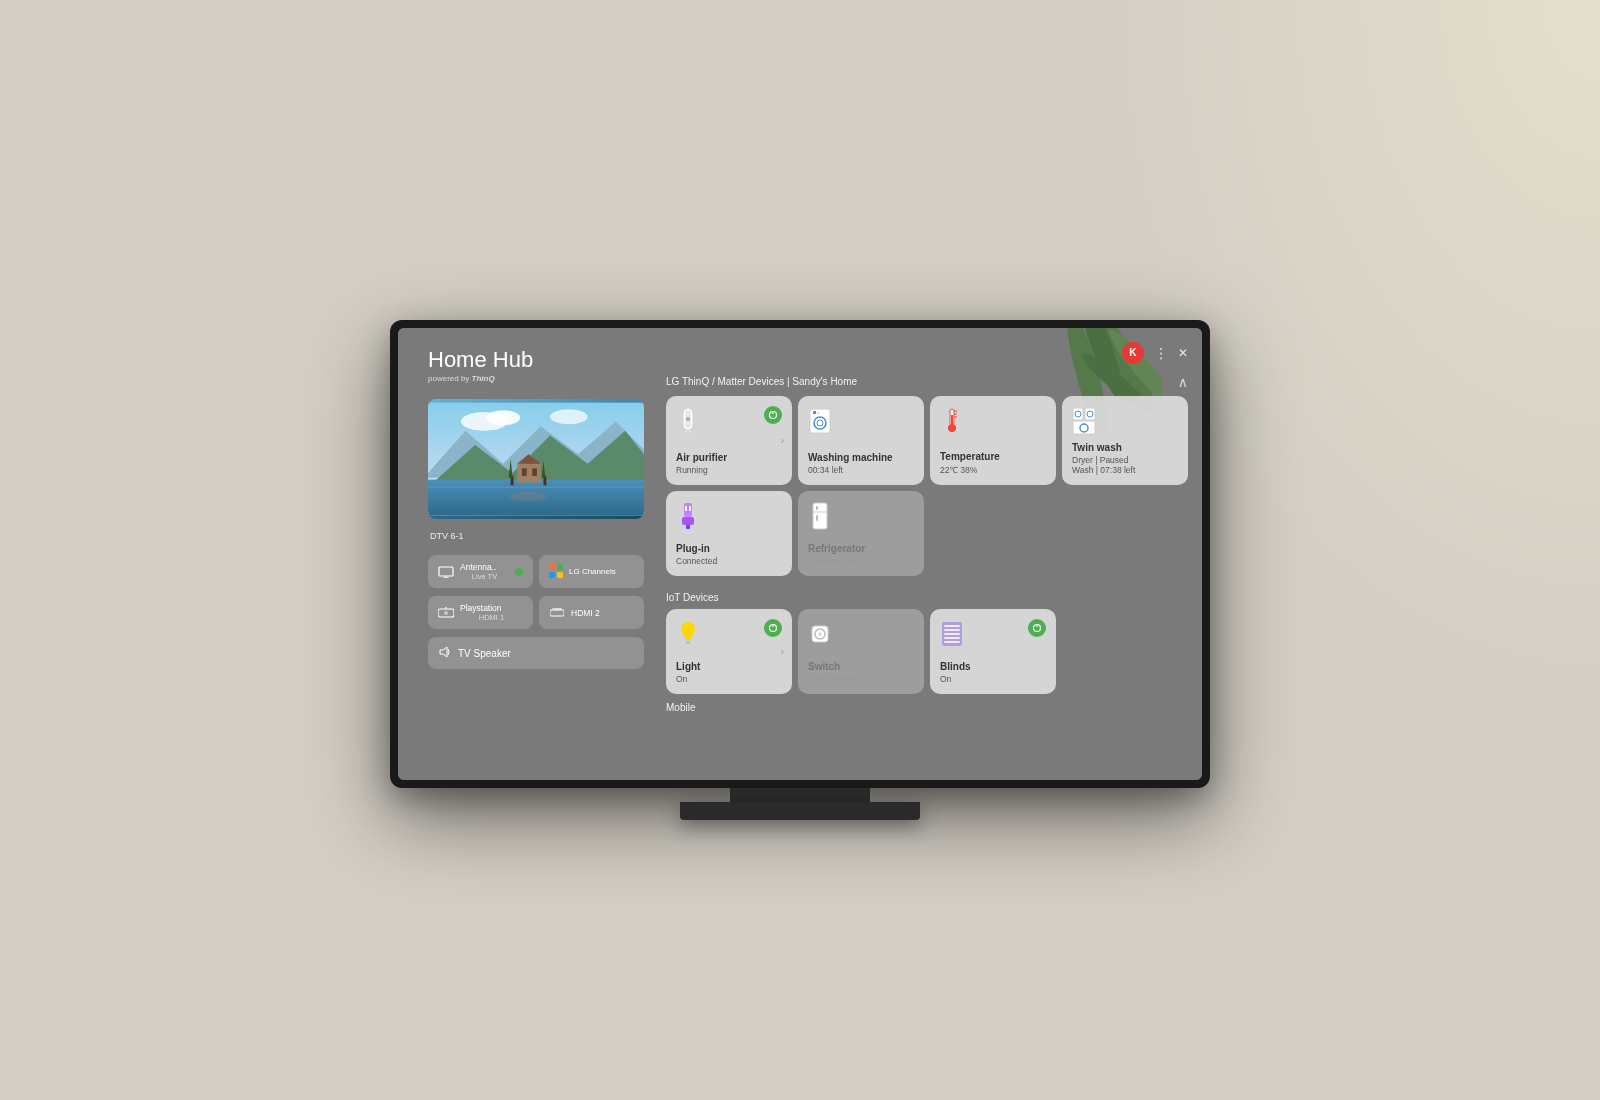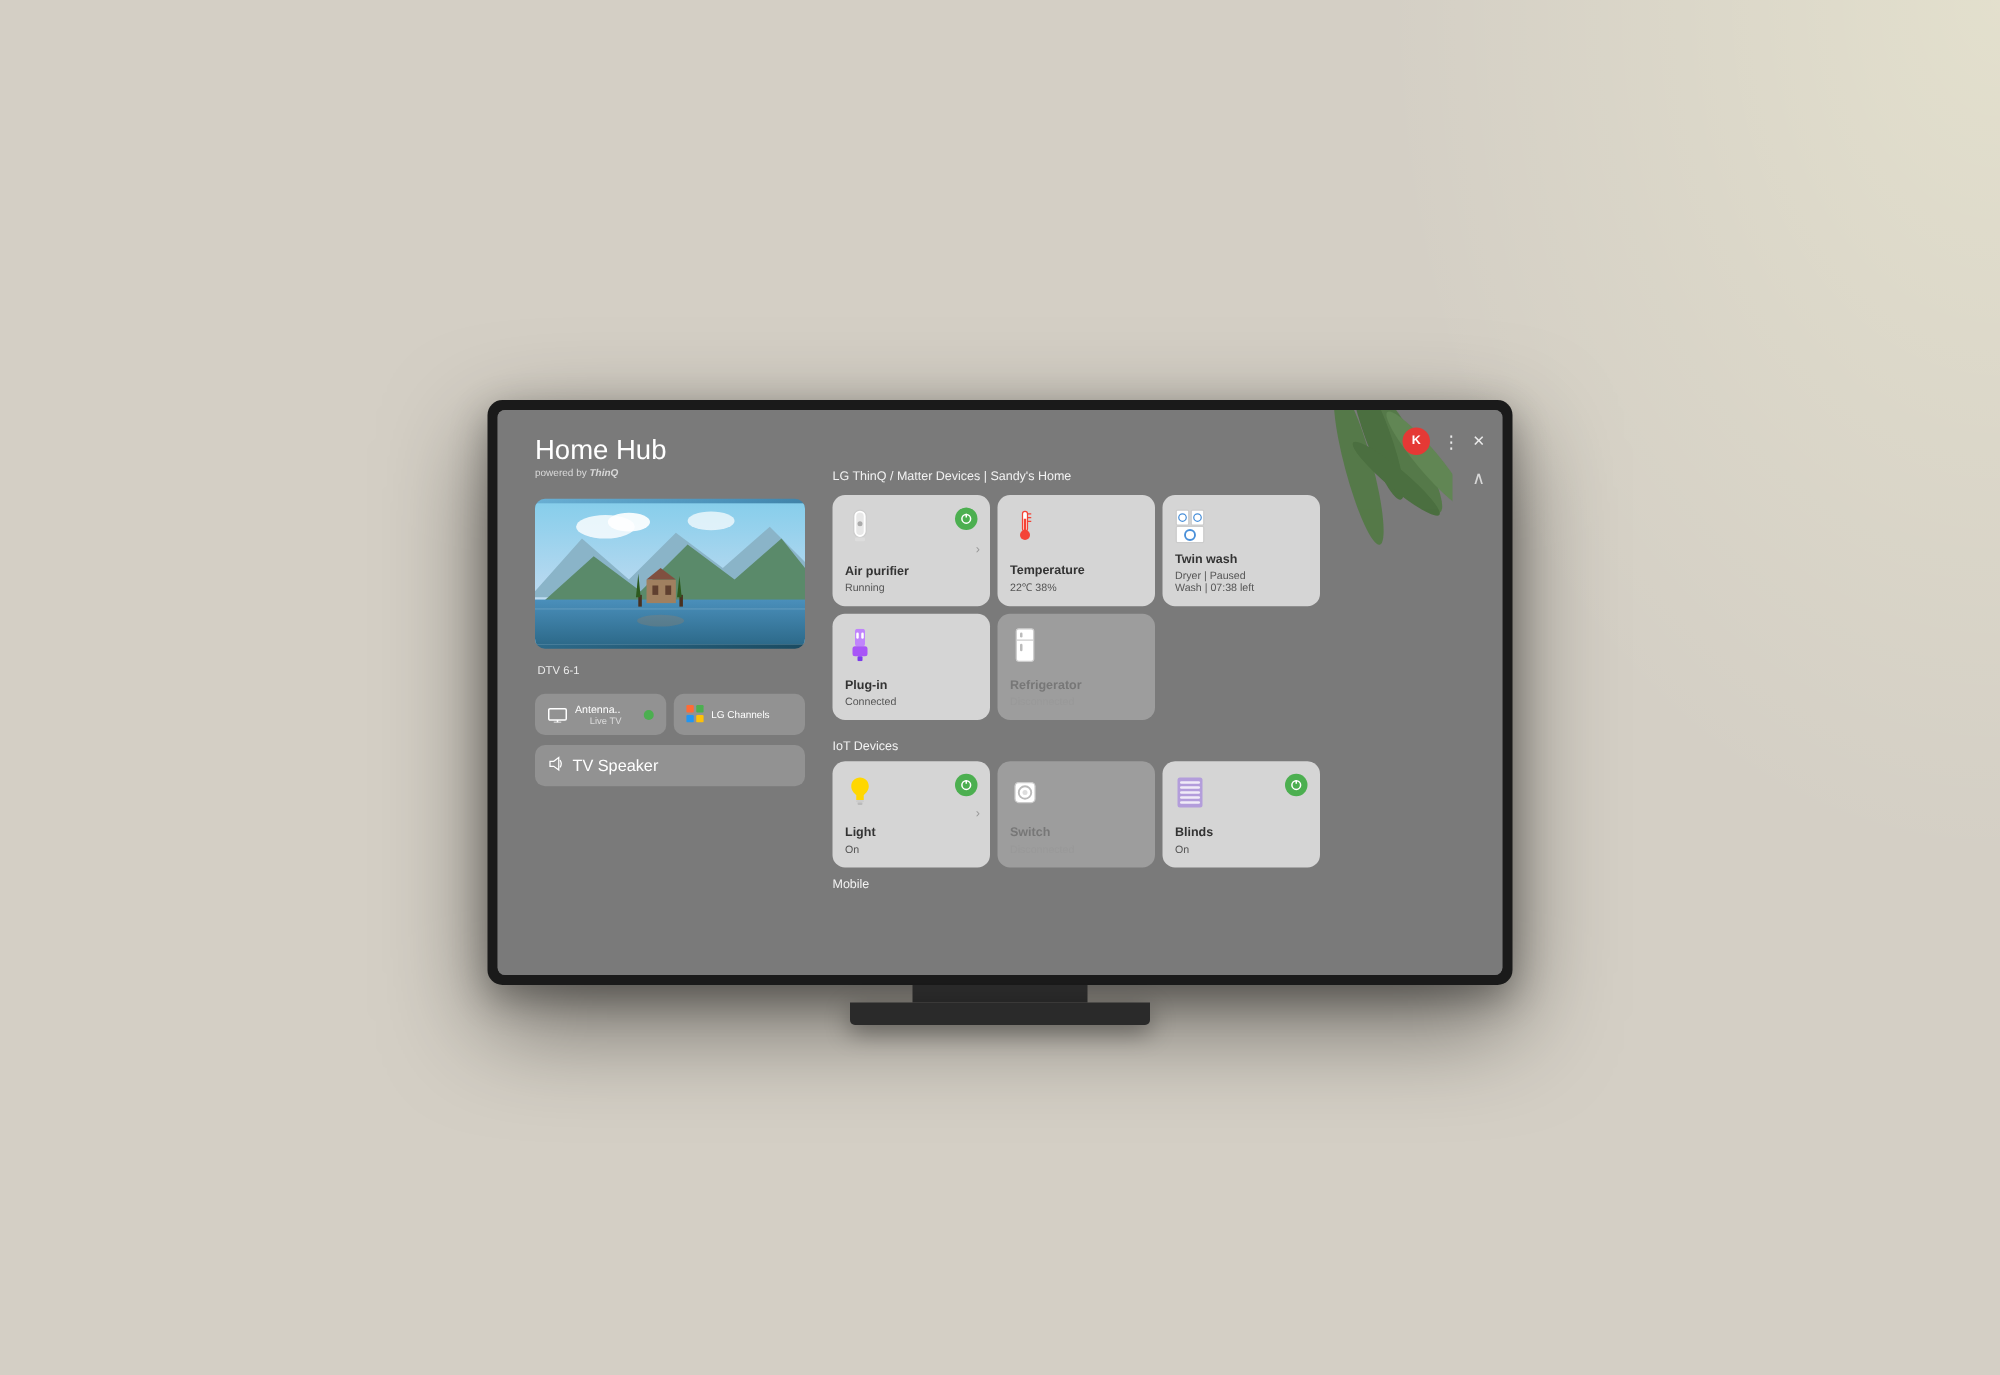--- a/index.html
+++ b/index.html
@@ -177,21 +177,21 @@
       gap: 6px;
       flex: 1;
     }
 
     .speaker-btn {
       background: rgba(255,255,255,0.18);
       border: none;
       border-radius: 8px;
       padding: 8px 10px;
       color: white;
-      font-size: 13px;
+      font-size: 10px;
       cursor: pointer;
       display: flex;
       align-items: center;
       gap: 6px;
       width: 100%;
     }
 
     
     .right-panel {
       flex: 1;
@@ -444,20 +444,44 @@
                   <rect x="0" y="0" width="6" height="6" rx="1" fill="#ff6b35"></rect>
                   <rect x="8" y="0" width="6" height="6" rx="1" fill="#4caf50"></rect>
                   <rect x="0" y="8" width="6" height="6" rx="1" fill="#2196f3"></rect>
                   <rect x="8" y="8" width="6" height="6" rx="1" fill="#ffc107"></rect>
                 </svg>
               </div>
               <div style="font-size:8px">LG Channels</div>
             </button>
           </div>
 
+          <div class="source-row">
+            <button class="source-btn" style="flex:1">
+              <div class="icon-box">
+                <svg width="16" height="12" viewBox="0 0 16 12">
+                    <rect x="0" y="2" width="16" height="8" rx="2" fill="none" stroke="white" stroke-width="1.2"></rect>
+                    <line x1="8" y1="0" x2="8" y2="2" stroke="white" stroke-width="1.2"></line>
+                    <circle cx="8" cy="6" r="2" fill="white" opacity="0.5"></circle>
+                  </svg>
+              </div>
+              <div style="flex:1">
+                <div class="label-text">Playstation</div>
+                <div class="sub-text">HDMI 1</div>
+              </div>
+            </button>
+            <button class="source-btn" style="flex:1">
+              <div class="icon-box">
+                <svg width="14" height="10" viewBox="0 0 14 10">
+                    <rect x="0" y="2" width="14" height="6" rx="1" fill="none" stroke="white" stroke-width="1"></rect>
+                    <polygon points="3,2 11,2 12,0 2,0" fill="white" opacity="0.6"></polygon>
+                  </svg>
+              </div>
+              <div class="label-text">HDMI 2</div>
+            </button>
+          </div>
 
           <button class="speaker-btn">
             <div>
               <svg width="14" height="14" viewBox="0 0 14 14">
                 <polygon points="2,5 5,5 9,2 9,12 5,9 2,9" fill="none" stroke="white" stroke-width="1"></polygon>
                 <path d="M10,4 Q12,7 10,10" fill="none" stroke="white" stroke-width="1"></path>
               </svg>
             </div>
             <span>TV Speaker</span>
           </button>
@@ -500,20 +524,38 @@
                       </svg>
                   </div>
                 </div>
                 <div>
                   <div class="device-name">Air purifier</div>
                   <div class="device-status">Running</div>
                 </div>
                 <div class="card-arrow">›</div>
               </div>
 
+              <div class="device-card">
+                <div class="card-top">
+                  <div class="device-icon">
+                    <svg width="22" height="26" viewBox="0 0 22 26">
+                      <rect x="1" y="1" width="20" height="24" rx="2" fill="white" stroke="#ccc" stroke-width="1"></rect>
+                      <circle cx="11" cy="15" r="6" fill="none" stroke="#4a90d9" stroke-width="1.5"></circle>
+                      <circle cx="11" cy="15" r="3" fill="none" stroke="#4a90d9" stroke-width="1"></circle>
+                      <rect x="4" y="3" width="3" height="3" rx="0.5" fill="#4a90d9"></rect>
+                      <rect x="8" y="4" width="2" height="2" rx="1" fill="#ccc"></rect>
+                    </svg>
+                  </div>
+                  <div></div>
+                </div>
+                <div>
+                  <div class="device-name">Washing machine</div>
+                  <div class="device-status">00:34 left</div>
+                </div>
+              </div>
 
               <div class="device-card">
                 <div class="card-top">
                   <div class="device-icon">
                     <svg width="14" height="28" viewBox="0 0 14 28">
                       <rect x="5" y="2" width="4" height="16" rx="2" fill="white" stroke="#f44336" stroke-width="1"></rect>
                       <rect x="6" y="8" width="2" height="10" fill="#f44336"></rect>
                       <circle cx="7" cy="21" r="4" fill="#f44336"></circle>
                       <line x1="9" y1="4" x2="12" y2="4" stroke="#f44336" stroke-width="1"></line>
                       <line x1="9" y1="7" x2="12" y2="7" stroke="#f44336" stroke-width="1"></line>

